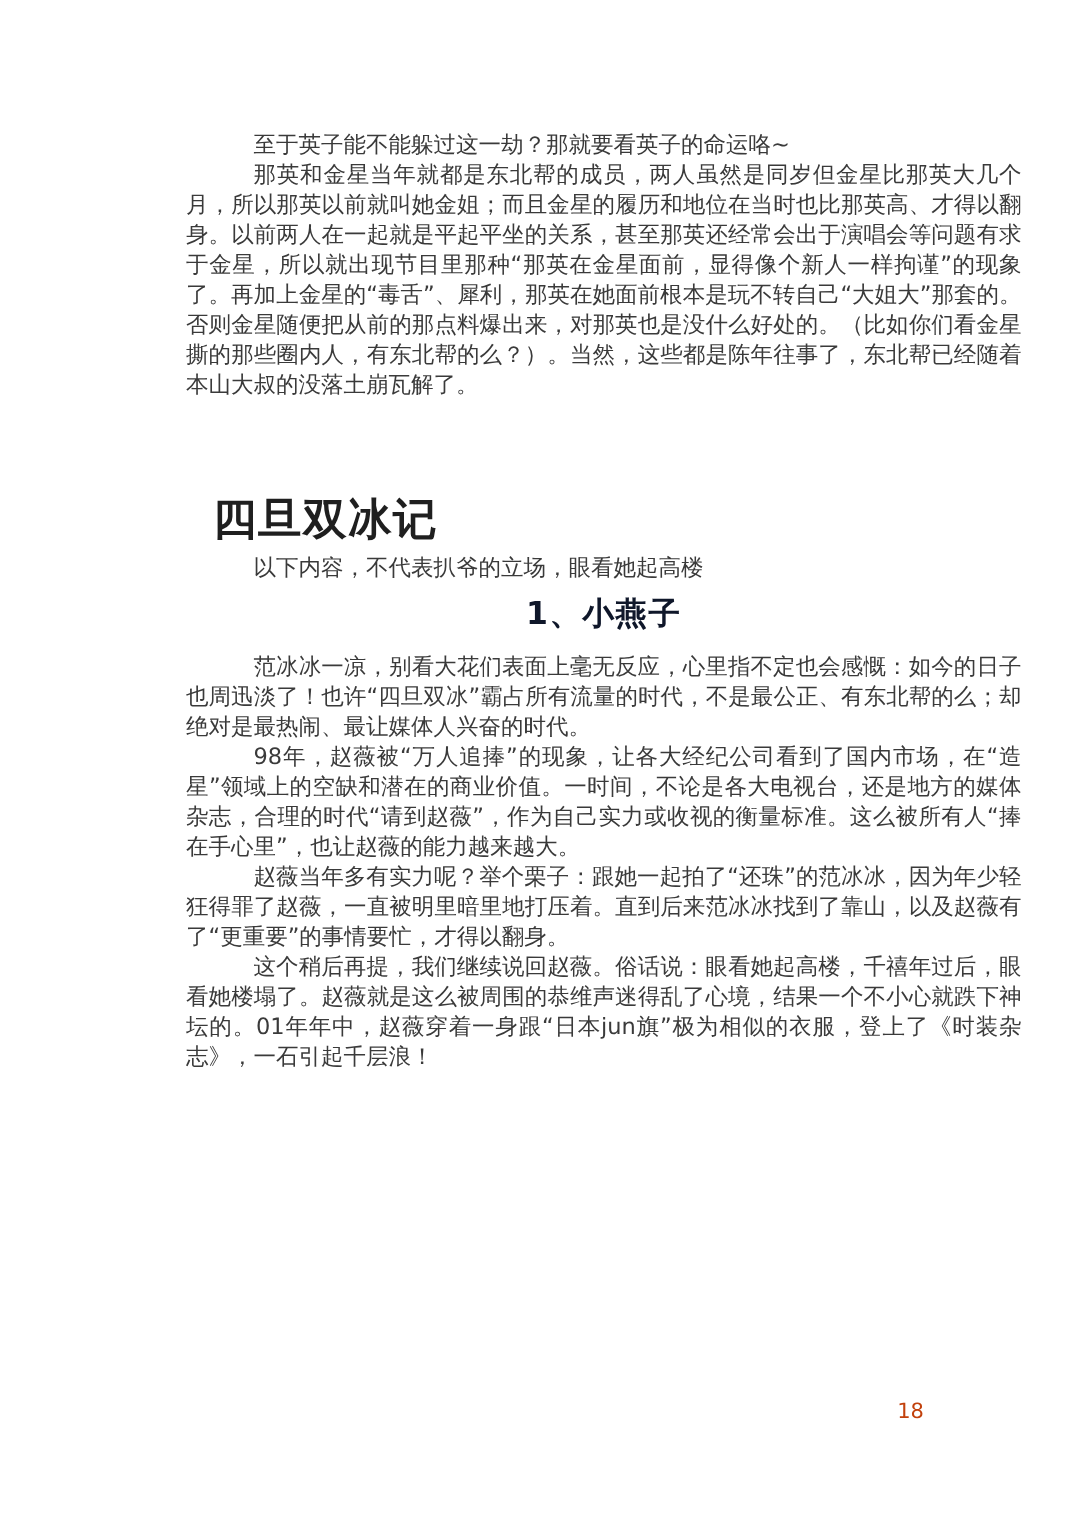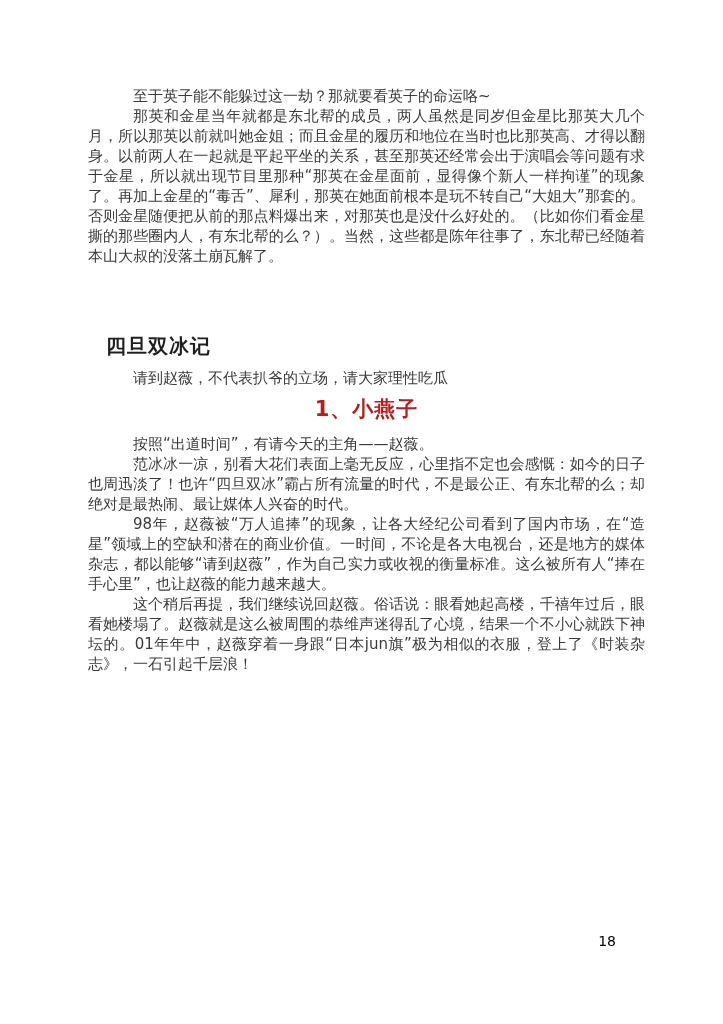--- a/index.html
+++ b/index.html
@@ -11,77 +11,78 @@
     height: 1024px;
     background: #ffffff;
     position: relative;
     overflow: hidden;
     font-family: "DejaVu Sans", sans-serif;
   }
   .page {
     position: absolute;
     inset: 0;
     background: #ffffff;
+    margin-left: 36px;
   }
   .content {
     position: absolute;
     left: 88px;
     top: 86px;
     width: 557px;
   }
   .content p {
     margin: 0;
     font-size: 15px;
     line-height: 20px;
     color: #3a3a3a;
     text-align: justify;
     text-indent: 3em;
     word-break: break-all;
   }
   h1.chapter-title {
-    font-size: 20px;
+    font-size: 29px;
     line-height: 32px;
     font-weight: 700;
     color: #1f1f1f;
     margin: 64px 0 6px 18px;
     letter-spacing: 1px;
   }
   h2.section-title {
     font-size: 21px;
     line-height: 26px;
     font-weight: 700;
-    color: #b91c1c;
+    color: #0f172a;
     text-align: center;
     margin: 8px 0 12px 0;
     letter-spacing: 1px;
   }
   .page-number {
     position: absolute;
     top: 933px;
     right: 107px;
     font-size: 14px;
-    color: #000000;
+    color: #c2410c;
   }
 </style>
 </head>
 <body>
 
 <div class="page">
   <div class="content">
 
     <p>至于英子能不能躲过这一劫？那就要看英子的命运咯~</p>
     <p>那英和金星当年就都是东北帮的成员，两人虽然是同岁但金星比那英大几个月，所以那英以前就叫她金姐；而且金星的履历和地位在当时也比那英高、才得以翻身。以前两人在一起就是平起平坐的关系，甚至那英还经常会出于演唱会等问题有求于金星，所以就出现节目里那种“那英在金星面前，显得像个新人一样拘谨”的现象了。再加上金星的“毒舌”、犀利，那英在她面前根本是玩不转自己“大姐大”那套的。否则金星随便把从前的那点料爆出来，对那英也是没什么好处的。（比如你们看金星撕的那些圈内人，有东北帮的么？）。当然，这些都是陈年往事了，东北帮已经随着本山大叔的没落土崩瓦解了。</p>
 
     <h1 class="chapter-title">四旦双冰记</h1>
 
-    <p>请到赵薇，不代表扒爷的立场，请大家理性吃瓜</p>
+    <p>以下内容，不代表扒爷的立场，眼看她起高楼</p>
 
     <h2 class="section-title">1、小燕子</h2>
 
-    <p>按照“出道时间”，有请今天的主角——赵薇。</p>
     <p>范冰冰一凉，别看大花们表面上毫无反应，心里指不定也会感慨：如今的日子也周迅淡了！也许“四旦双冰”霸占所有流量的时代，不是最公正、有东北帮的么；却绝对是最热闹、最让媒体人兴奋的时代。</p>
-    <p>98年，赵薇被“万人追捧”的现象，让各大经纪公司看到了国内市场，在“造星”领域上的空缺和潜在的商业价值。一时间，不论是各大电视台，还是地方的媒体杂志，都以能够“请到赵薇”，作为自己实力或收视的衡量标准。这么被所有人“捧在手心里”，也让赵薇的能力越来越大。</p>
+    <p>98年，赵薇被“万人追捧”的现象，让各大经纪公司看到了国内市场，在“造星”领域上的空缺和潜在的商业价值。一时间，不论是各大电视台，还是地方的媒体杂志，合理的时代“请到赵薇”，作为自己实力或收视的衡量标准。这么被所有人“捧在手心里”，也让赵薇的能力越来越大。</p>
+    <p>赵薇当年多有实力呢？举个栗子：跟她一起拍了“还珠”的范冰冰，因为年少轻狂得罪了赵薇，一直被明里暗里地打压着。直到后来范冰冰找到了靠山，以及赵薇有了“更重要”的事情要忙，才得以翻身。</p>
     <p>这个稍后再提，我们继续说回赵薇。俗话说：眼看她起高楼，千禧年过后，眼看她楼塌了。赵薇就是这么被周围的恭维声迷得乱了心境，结果一个不小心就跌下神坛的。01年年中，赵薇穿着一身跟“日本jun旗”极为相似的衣服，登上了《时装杂志》，一石引起千层浪！</p>
 
   </div>
 
   <div class="page-number">18</div>
 </div>
 
 </body></html>

